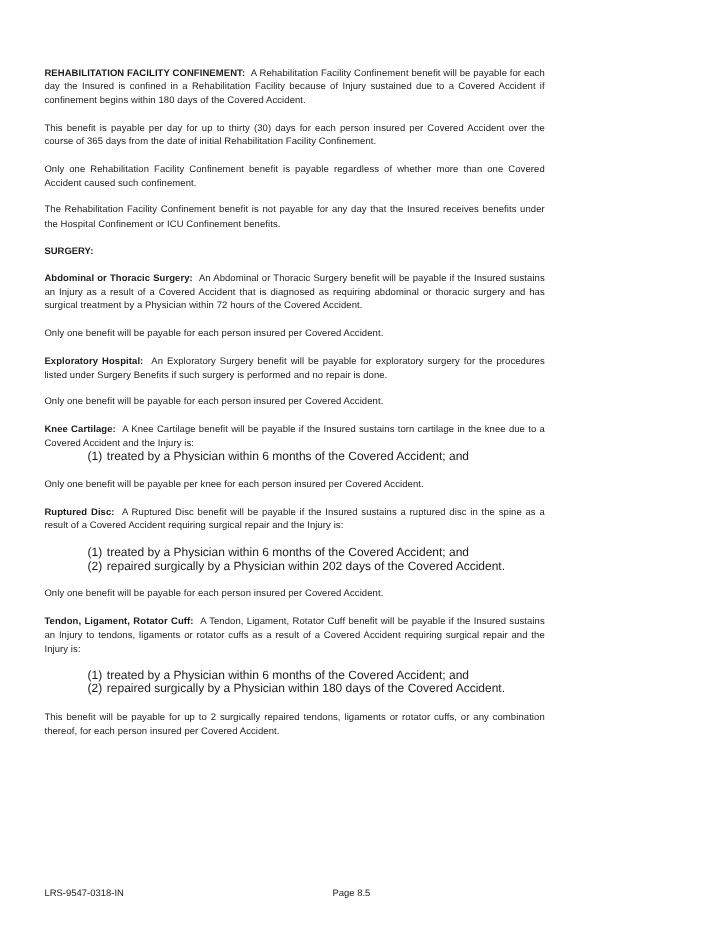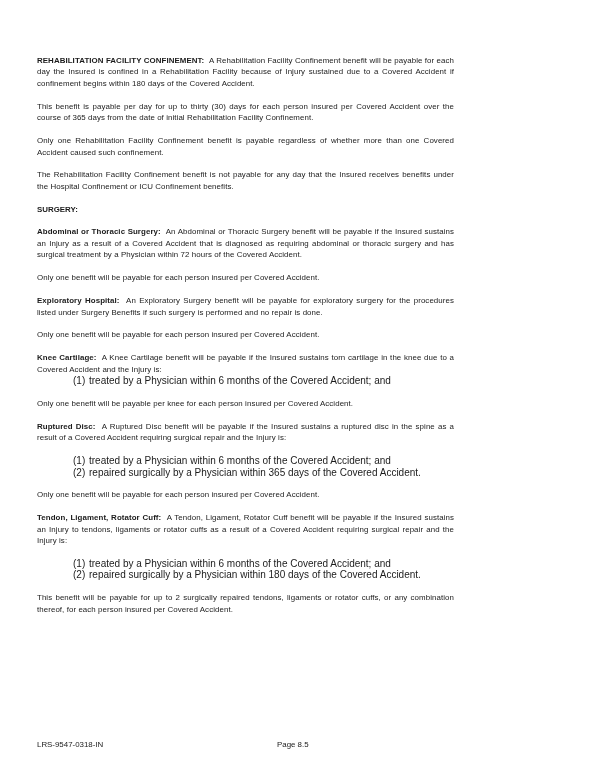--- a/index.html
+++ b/index.html
@@ -117,21 +117,21 @@
   </ul>
 
   <p class="body-text para"><span>Only one benefit will be payable per knee for each person insured per Covered Accident.</span></p>
 
   <p class="body-text para tight"><span class="lead">Ruptured Disc:</span><span>A Ruptured Disc benefit will be payable if the Insured sustains a ruptured disc in the spine as a result of a Covered Accident requiring surgical repair and the Injury is:</span></p>
 
   <div class="gap"></div>
 
   <ul class="numlist">
     <li><span class="marker">(1)</span><span>treated by a Physician within 6 months of the Covered Accident; and</span></li>
-    <li><span class="marker">(2)</span><span>repaired surgically by a Physician within 365 days of the Covered Accident.</span></li>
+    <li><span class="marker">(2)</span><span>repaired surgically by a Physician within 202 days of the Covered Accident.</span></li>
   </ul>
 
   <p class="body-text para"><span>Only one benefit will be payable for each person insured per Covered Accident.</span></p>
 
   <p class="body-text para tight"><span class="lead">Tendon, Ligament, Rotator Cuff:</span><span>A Tendon, Ligament, Rotator Cuff benefit will be payable if the Insured sustains an Injury to tendons, ligaments or rotator cuffs as a result of a Covered Accident requiring surgical repair and the Injury is:</span></p>
 
   <div class="gap"></div>
 
   <ul class="numlist">
     <li><span class="marker">(1)</span><span>treated by a Physician within 6 months of the Covered Accident; and</span></li>

